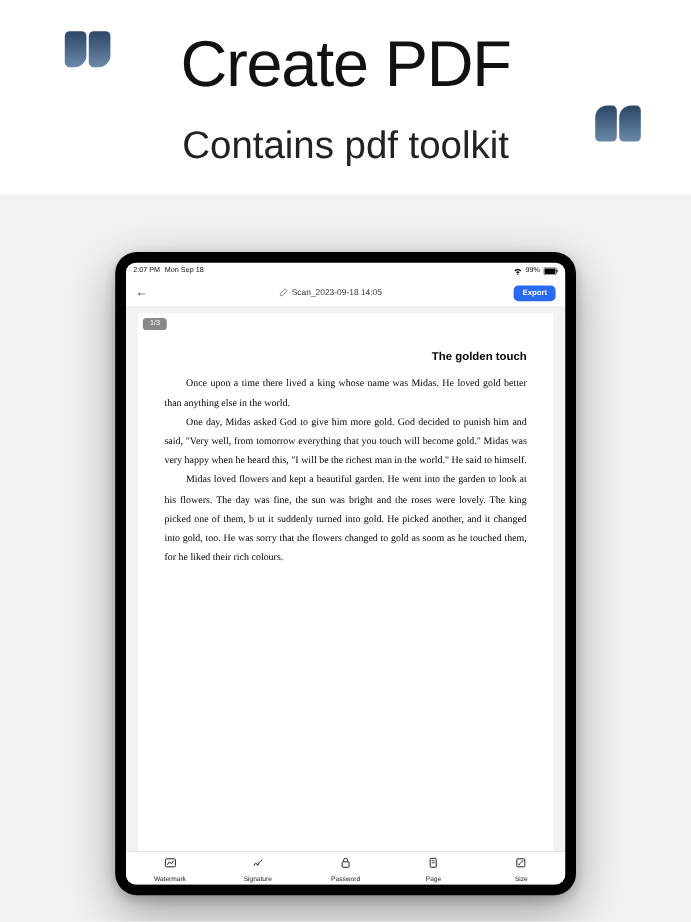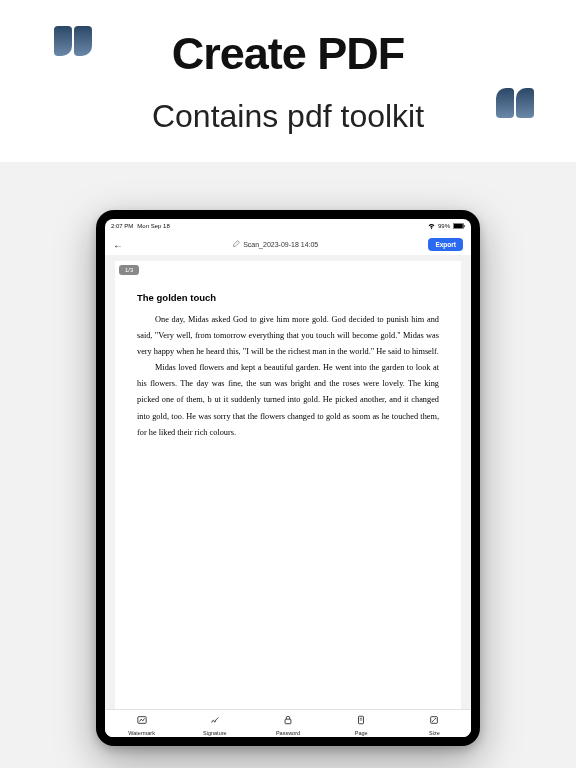--- a/index.html
+++ b/index.html
@@ -32,22 +32,22 @@
     width: 18px;
     height: 30px;
     background: linear-gradient(180deg, #2c4766 0%, #6a88a8 100%);
     border-radius: 4px 4px 10px 4px;
   }
   .quote-close .quote-shape {
     transform: rotate(180deg);
     background: linear-gradient(180deg, #6a88a8 0%, #2c4766 100%);
   }
   .hero-title {
-    font-size: 45px;
-    font-weight: 700;
+    font-size: 54px;
+    font-weight: 400;
     color: #111;
     letter-spacing: -1px;
   }
   .hero-subtitle {
     font-size: 32px;
     font-weight: 400;
     color: #222;
     margin-top: 18px;
   }
 
@@ -131,21 +131,21 @@
     height: 100%;
     padding: 28px 22px 0 22px;
     font-family: Georgia, "Times New Roman", serif;
     color: #000;
     font-size: 8.3px;
     line-height: 1.95;
     text-align: justify;
     overflow: hidden;
   }
   .story-title {
-    text-align: left;
+    text-align: right;
     font-weight: 700;
     font-size: 9.5px;
     margin-bottom: 4px;
     font-family: Arial, sans-serif;
   }
   .story-para { text-indent: 18px; }
 
   .bottom-tabs {
     height: 28px;
     display: flex;
@@ -214,20 +214,21 @@
         </span>
         <span>Scan_2023-09-18 14:05</span>
       </span>
       <button class="export-btn">Export</button>
     </div>
 
     <div class="page-wrap">
       <div class="page-badge">1/3</div>
       <div class="page">
         <div class="story-title">The golden touch</div>
+        <p class="story-para">Once upon a time there lived a king whose name was Midas. He loved gold better than anything else in the world.</p>
         <p class="story-para">One day, Midas asked God to give him more gold. God decided to punish him and said, "Very well, from tomorrow everything  that you touch will become gold." Midas was very happy when he heard this, "I will be the richest man in the world." He said to himself.</p>
         <p class="story-para">Midas loved flowers and kept a beautiful garden. He went into the garden to look at his flowers. The day was fine, the sun was bright and the roses were lovely. The king picked one of them, b ut it suddenly turned into gold. He picked another, and it changed into gold, too. He was sorry that the flowers changed to gold as soom as he touched them, for he liked their rich colours.</p>
       </div>
     </div>
 
     <div class="bottom-tabs">
       <div class="tab">
         <span>
           <svg class="tab-icon" viewBox="0 0 12 12">
               <rect x="1" y="2" width="10" height="8" rx="1" fill="none" stroke="#222" stroke-width="1"></rect>

